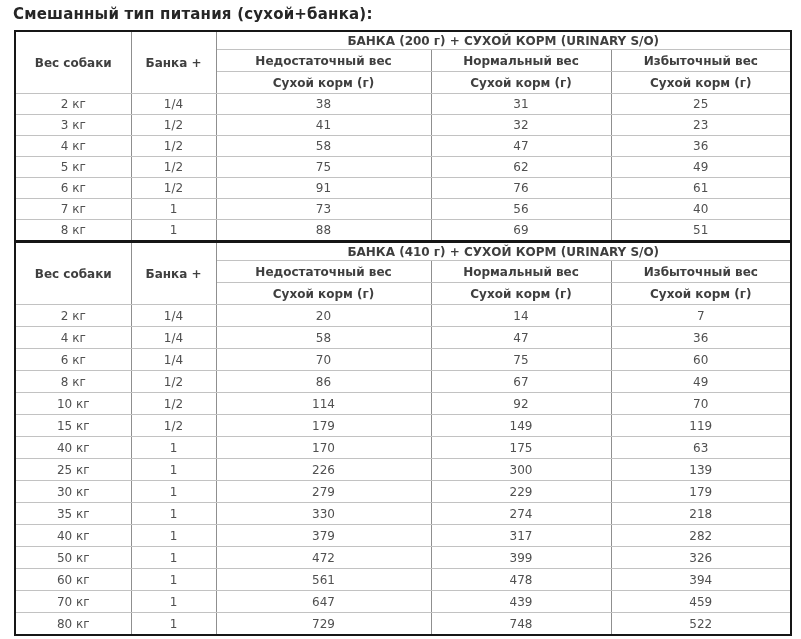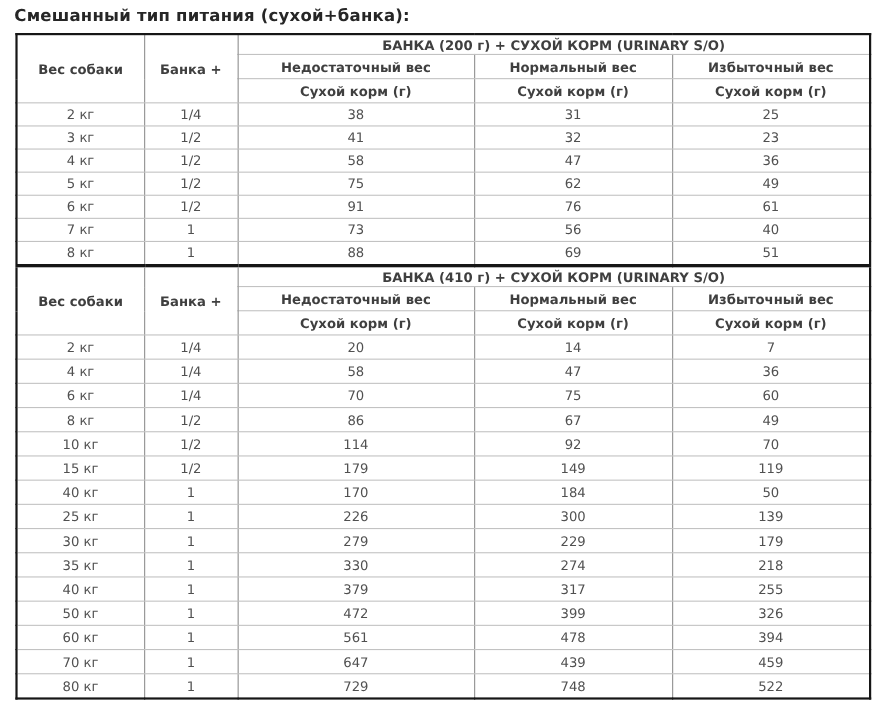--- a/index.html
+++ b/index.html
@@ -195,22 +195,22 @@
         <td class="data-row-cell">15 кг</td>
         <td class="data-row-cell">1/2</td>
         <td class="data-row-cell">179</td>
         <td class="data-row-cell">149</td>
         <td class="data-row-cell">119</td>
       </tr>
       <tr>
         <td class="data-row-cell">40 кг</td>
         <td class="data-row-cell">1</td>
         <td class="data-row-cell">170</td>
-        <td class="data-row-cell">184</td>
-        <td class="data-row-cell">50</td>
+        <td class="data-row-cell">175</td>
+        <td class="data-row-cell">63</td>
       </tr>
       <tr>
         <td class="data-row-cell">25 кг</td>
         <td class="data-row-cell">1</td>
         <td class="data-row-cell">226</td>
         <td class="data-row-cell">300</td>
         <td class="data-row-cell">139</td>
       </tr>
       <tr>
         <td class="data-row-cell">30 кг</td>
@@ -224,21 +224,21 @@
         <td class="data-row-cell">1</td>
         <td class="data-row-cell">330</td>
         <td class="data-row-cell">274</td>
         <td class="data-row-cell">218</td>
       </tr>
       <tr>
         <td class="data-row-cell">40 кг</td>
         <td class="data-row-cell">1</td>
         <td class="data-row-cell">379</td>
         <td class="data-row-cell">317</td>
-        <td class="data-row-cell">255</td>
+        <td class="data-row-cell">282</td>
       </tr>
       <tr>
         <td class="data-row-cell">50 кг</td>
         <td class="data-row-cell">1</td>
         <td class="data-row-cell">472</td>
         <td class="data-row-cell">399</td>
         <td class="data-row-cell">326</td>
       </tr>
       <tr>
         <td class="data-row-cell">60 кг</td>

